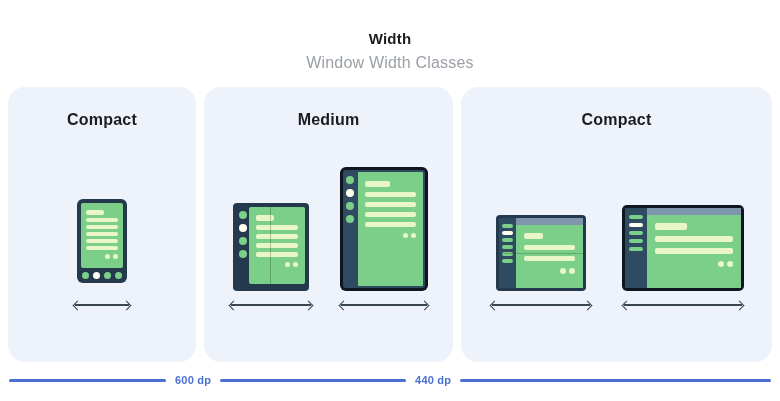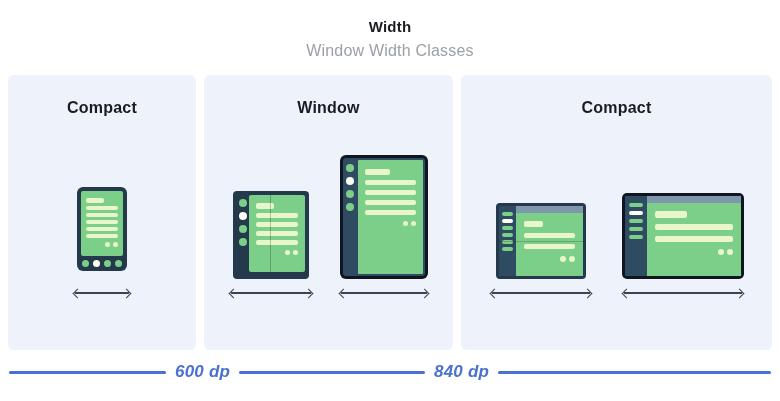--- a/index.html
+++ b/index.html
@@ -1,26 +1,26 @@
 <!DOCTYPE html>
 <html style="--panel-bg: #edf2fb; --green: #7ccf88; --cream: #e9f6c9; --cream-bright: #fdfdf0; --navy: #24394c; --navy2: #2e4b61; --bluegray: #7e97ad; --black: #10161f; --blue: #4a70d4; --arrow: #39454f; --title: #1b1c20; --subtitle: #9aa0a6;"><head>
 <meta charset="utf-8">
 <style>
   html,body{margin:0;padding:0;background:#ffffff;}
   body{width:780px;height:401px;font-family:"Liberation Sans",sans-serif;-webkit-font-smoothing:antialiased;}
   .root{position:relative;width:780px;height:401px;overflow:hidden;background:#fff;}
 
   
   .hdr{text-align:center;padding-top:18px;}
-  .hdr .title{font-size:15px;font-weight:bold;color:var(--title,#1b1c20);letter-spacing:.2px;}
+  .hdr .title{font-size:15px;font-weight:bold;color:var(--title,#1b1c20);letter-spacing:.2px;margin-top:12px;}
   .hdr .subtitle{font-size:16px;color:var(--subtitle,#9aa0a6);margin-top:7px;letter-spacing:.2px;}
 
   
   .panels{display:flex;gap:8px;margin:15px 8px 0;height:275px;}
-  .panel{background:var(--panel-bg,#edf2fb);border-radius:6px;display:flex;flex-direction:column;align-items:center;box-sizing:border-box;}
+  .panel{background:var(--panel-bg,#edf2fb);border-radius:17px;display:flex;flex-direction:column;align-items:center;box-sizing:border-box;}
   .panel.w1{width:188px;}
   .panel.w2{width:249px;}
   .panel.w3{width:311px;}
   .panel h2{margin:24px 0 0;font-size:16px;font-weight:bold;color:var(--title,#1b1c20);letter-spacing:.2px;}
   .devices{margin-top:auto;margin-bottom:51px;display:flex;align-items:flex-end;}
   .panel-medium .devices{gap:26px;}
   .panel-expanded .devices{gap:30px;}
   .group{display:flex;flex-direction:column;align-items:center;}
 
   
@@ -84,21 +84,21 @@
   .arrow::before,.arrow::after{content:"";position:absolute;top:2.5px;width:7px;height:7px;box-sizing:border-box;}
   .arrow::before{left:1px;border-left:1.5px solid var(--arrow,#39454f);border-bottom:1.5px solid var(--arrow,#39454f);transform:rotate(45deg);}
   .arrow::after{right:1px;border-right:1.5px solid var(--arrow,#39454f);border-top:1.5px solid var(--arrow,#39454f);transform:rotate(45deg);}
 
   
   .ruler{display:flex;align-items:center;gap:9px;margin:12px 9px 0;}
   .rline{height:3px;background:var(--blue,#4a70d4);border-radius:2px;flex:none;}
   .r1{width:157px;}
   .r2{width:186px;}
   .r3{flex:1;}
-  .rlabel{font-size:17px;font-weight:bold;color:var(--blue,#4a70d4);white-space:nowrap;letter-spacing:.2px;font-style:italic;}
+  .rlabel{font-size:11px;font-weight:bold;color:var(--blue,#4a70d4);white-space:nowrap;letter-spacing:.2px;}
 </style>
 </head>
 <body>
 
 <div class="root">
 
   <div class="hdr">
     <div class="title">Width</div>
     <div class="subtitle">Window Width Classes</div>
   </div>
@@ -130,21 +130,21 @@
             </div>
           </div>
           <div class="arrow a58">
               <span class="line"></span>
             </div>
         </div>
       </div>
     </section>
 
     <section class="panel w2 panel-medium">
-      <h2>Window</h2>
+      <h2>Medium</h2>
       <div class="devices">
 
         <div class="group">
           <div class="foldable-p">
             <div class="rail">
               <span class="rail-dot"></span>
               <span class="rail-dot lit"></span>
               <span class="rail-dot"></span>
               <span class="rail-dot"></span>
             </div>
@@ -258,17 +258,17 @@
 
       </div>
     </section>
 
   </div>
 
   <div class="ruler">
     <span class="rline r1"></span>
     <span class="rlabel">600 dp</span>
     <span class="rline r2"></span>
-    <span class="rlabel">840 dp</span>
+    <span class="rlabel">440 dp</span>
     <span class="rline r3"></span>
   </div>
 
 </div>
 
 </body></html>

